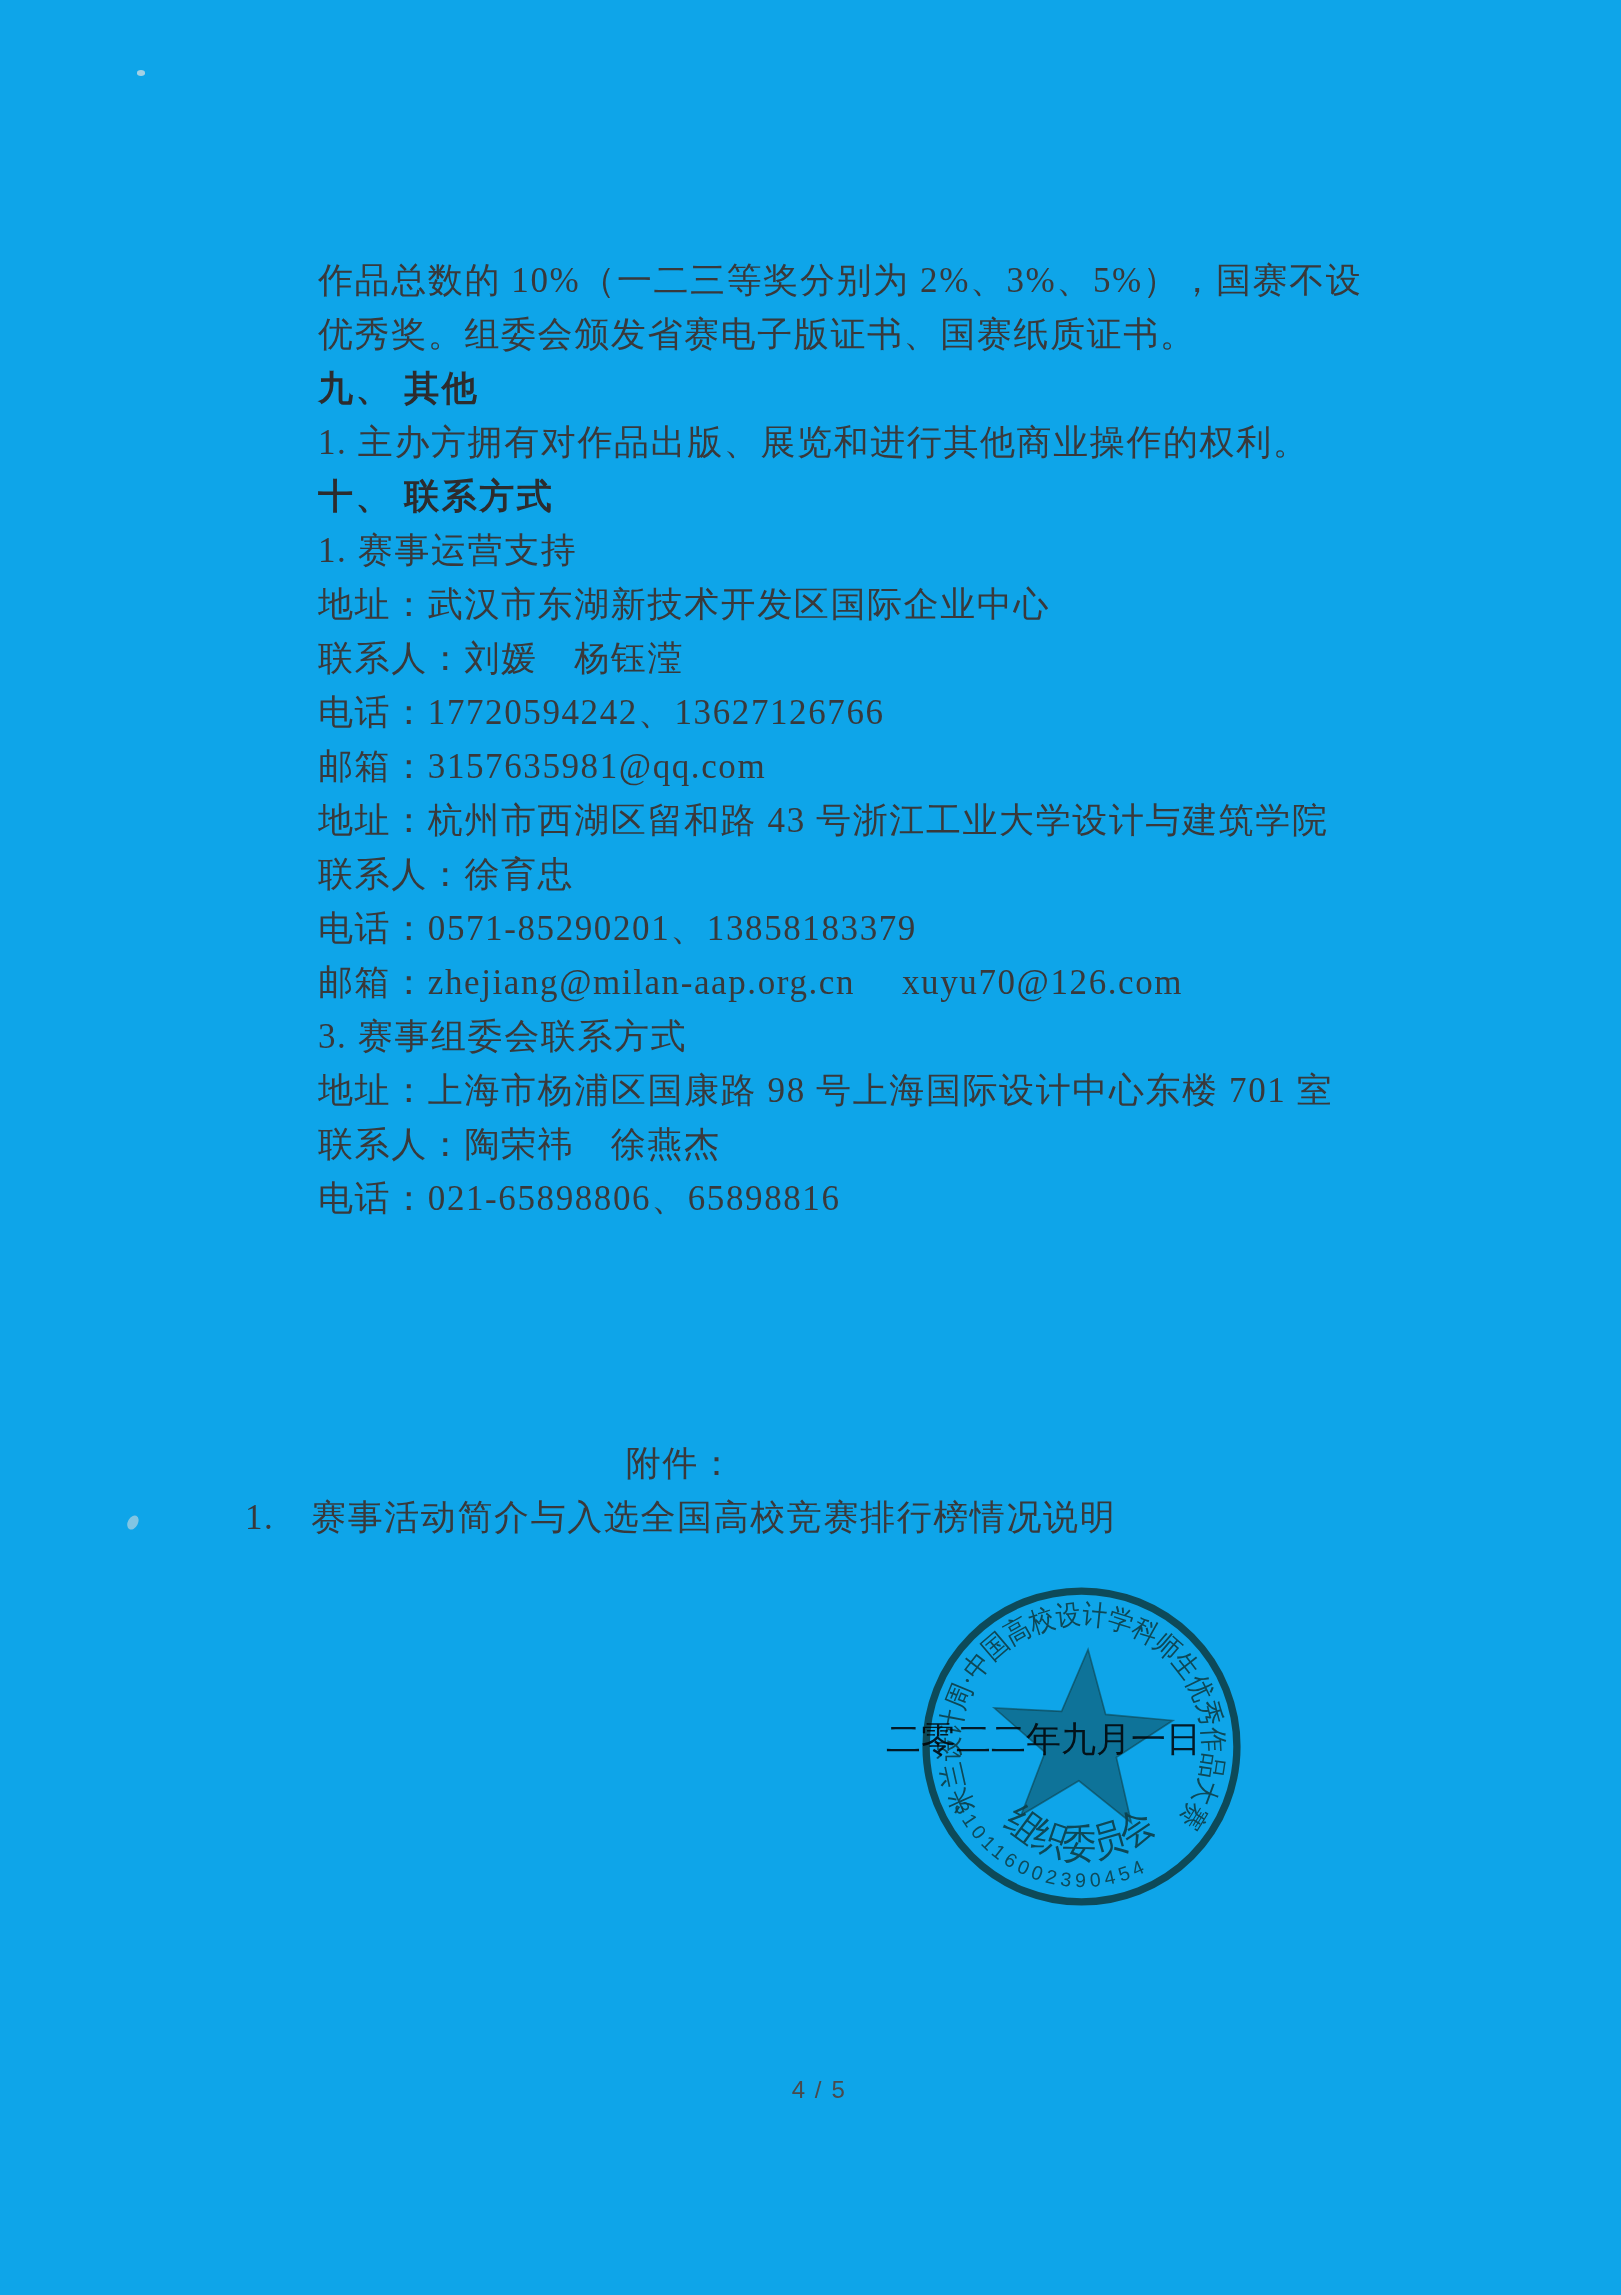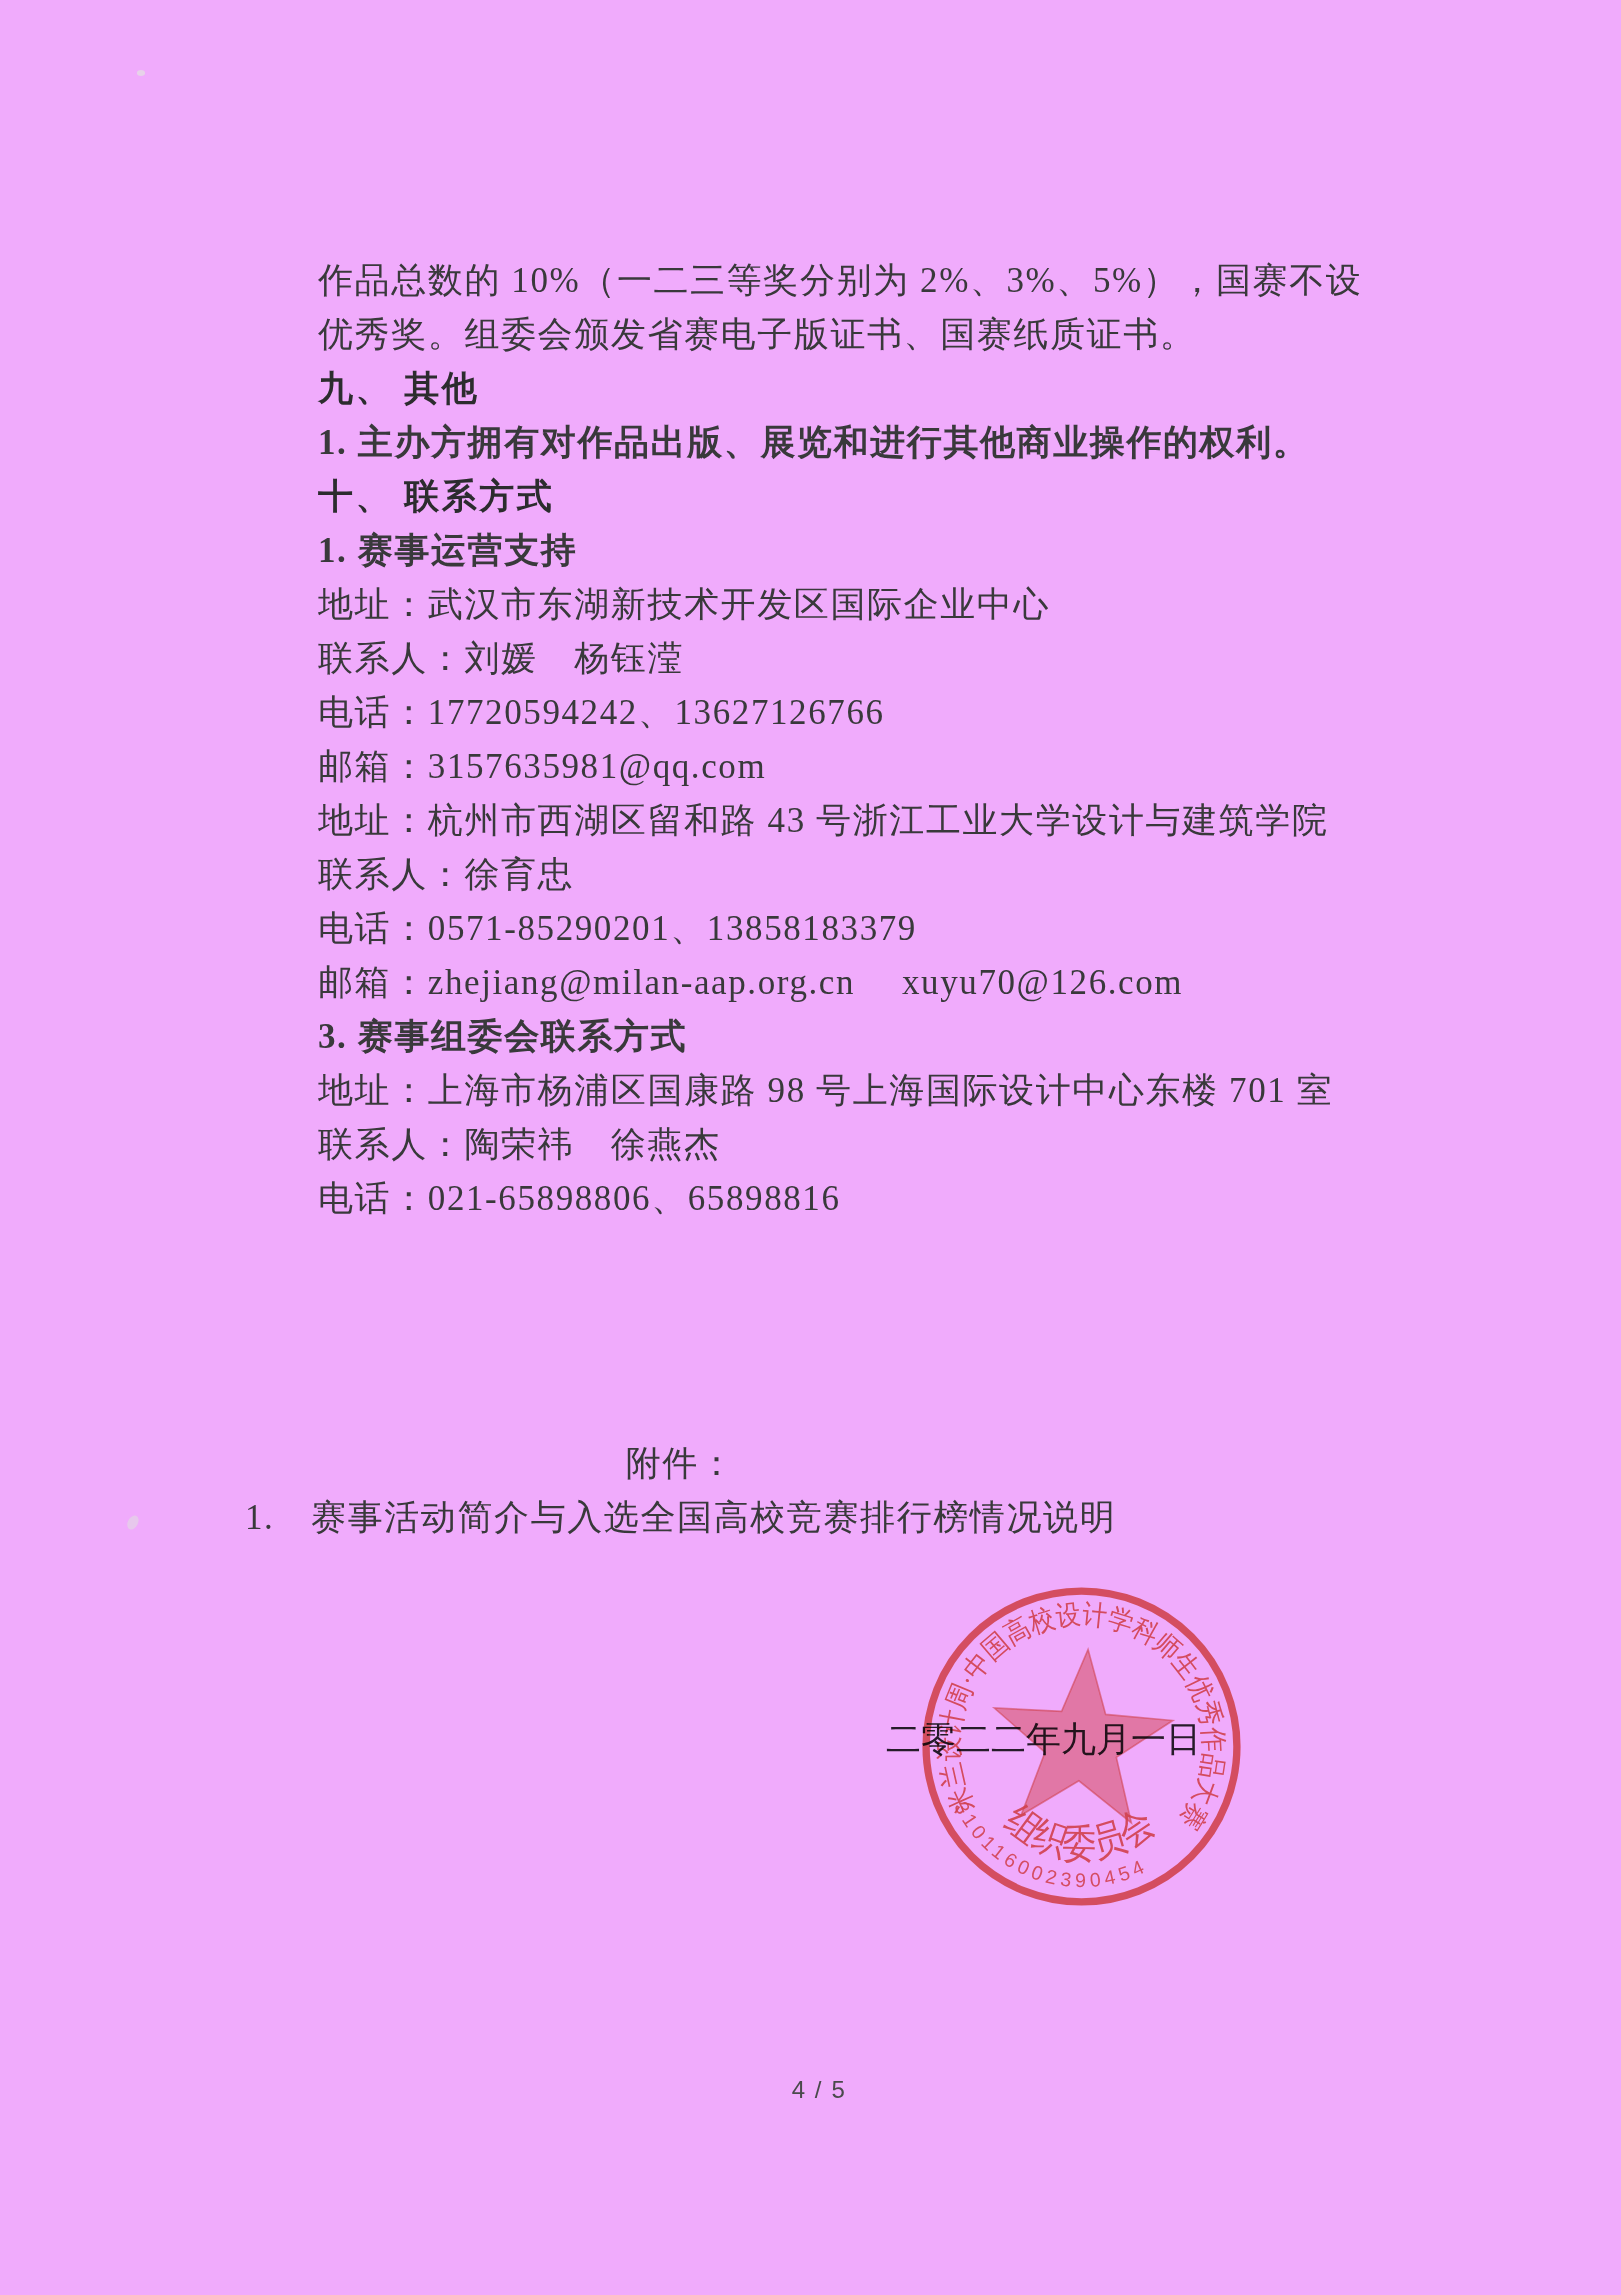--- a/index.html
+++ b/index.html
@@ -1,35 +1,35 @@
 <!DOCTYPE html>
 <html style="font-size:13px"><head>
 <meta charset="utf-8">
 <style>
   html,body{margin:0;padding:0;background:#ffffff;}
   .page{
     position:relative;
     width:1622px;height:2295px;
-    background:#f0abfc;
+    background:#0ea5e9;
     overflow:hidden;
     font-family:"Liberation Serif","DejaVu Serif",serif;
   }
   
   .doc-body{
     position:absolute;
     left:318px;top:254px;
     width:1071px;
     font-size:35px;
     line-height:54px;
     letter-spacing:1.6px;
     color:#39393b;
   }
   .doc-body p{margin:0;padding:0;white-space:nowrap;}
   .indent2{padding-left:47px;}
-  .num{padding-left:13px;font-weight:bold;}
+  .num{padding-left:13px;}
   .hd{font-weight:700;color:#2c2c2e;letter-spacing:2.5px;}
   
   .attach{
     position:absolute;
     left:245px;top:1437px;
     font-size:35px;line-height:54px;letter-spacing:1.6px;
     color:#39393b;
   }
   .attach p{margin:0;padding:0;white-space:nowrap;text-align:center;}
   

